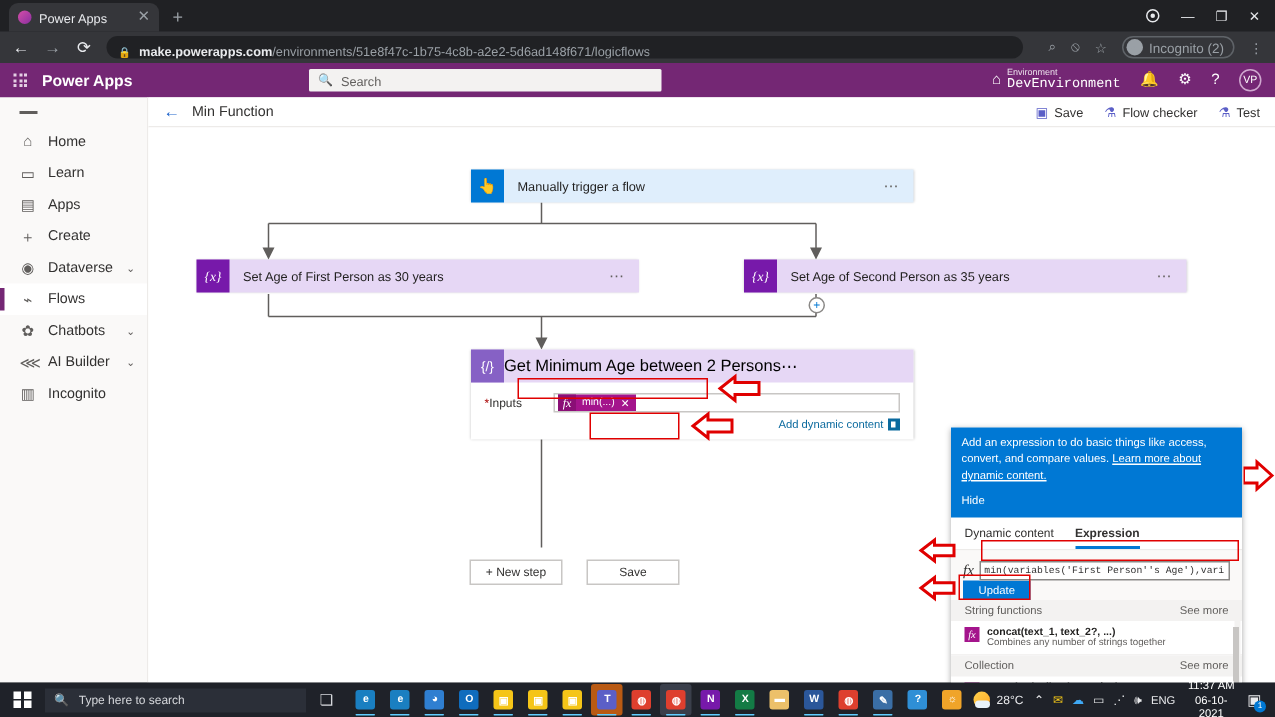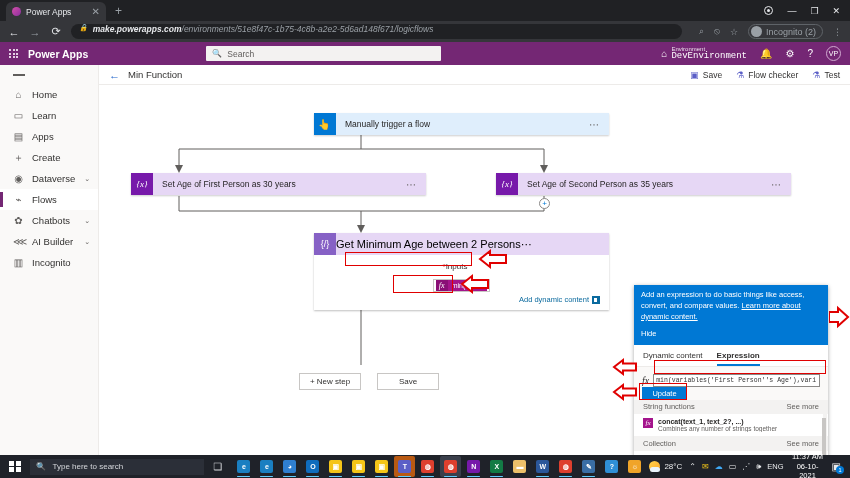--- a/index.html
+++ b/index.html
@@ -15,21 +15,21 @@
   .tab-close, .tab-new { color:#9aa0a6; font-size:10px; line-height:1; cursor:pointer; }
   .tab-new { margin-left:9px; margin-bottom:4px; font-size:12px; }
   .winbtns { position:absolute; right:4px; top:0; height:21px; display:flex; align-items:center; gap:14px; padding-right:6px;}
   .winbtn { color:#e8eaed; font-size:9px; }
   .wincircle { width:9px;height:9px;border-radius:50%;border:1.5px solid #e8eaed; position:relative;}
   .wincircle::after{content:"";position:absolute;width:3px;height:3px;background:#e8eaed;border-radius:50%;left:1.5px;top:1.5px;}
 
   .omnibox-row { height:21px; background:#35363a; display:flex; align-items:center; padding:0 8px; gap:9px; }
   .nav-ic { color:#9aa0a6; font-size:11px; width:12px; text-align:center;}
   .nav-ic.active{color:#e8eaed;}
-  .omnibox { flex:1; height:15px; background:#202124; border-radius:8px; display:flex; align-items:flex-start; padding:0 8px; gap:5px;font-style:italic; }
+  .omnibox { flex:1; height:15px; background:#202124; border-radius:8px; display:flex; align-items:flex-end; padding:0 8px; gap:5px; }
   .lock { font-size:7px; color:#9aa0a6; }
   .url { font-size:8.5px; color:#9aa0a6; white-space:nowrap; overflow:hidden; }
   .url b { color:#e8eaed; font-weight:700; }
   .omni-icons { display:flex; align-items:center; gap:10px; margin-left:8px;}
   .omni-icons span { color:#9aa0a6; font-size:9px;}
   .incognito { display:flex; align-items:center; gap:4px; border:1px solid #5f6368; border-radius:9px; padding:1px 6px 1px 2px; }
   .incog-av { width:11px;height:11px;border-radius:50%;background:#9aa0a6;color:#202124;font-size:7px;display:flex;align-items:center;justify-content:center;}
   .incog-txt { color:#e8eaed; font-size:8px; }
 
   
@@ -79,21 +79,21 @@
   .n-trigger { background:#dfeefc; }
   .n-trigger .icon { background:#0078d4; }
   .n-var { background:#e6d7f5; }
   .n-var .icon { background:#7719aa; font-family:"Liberation Serif", serif; font-style:italic; font-size:9px;}
   .n-compose { background:#e6d7f5; }
   .n-compose .icon { background:#8661c5; }
 
   .card { position:absolute; background:#fff; box-shadow:0 .6px 1.8px rgba(0,0,0,.25); }
   .card-hd { display:flex; align-items:center; height:22px; background:#e6d7f5;}
   .card-body { padding:7px 9px 6px 9px; }
-  .inputs-row { display:flex; align-items:center; gap:8px;flex-direction:column;}
+  .inputs-row { display:flex; align-items:center; gap:8px;}
   .req { color:#a80000; font-size:8px;}
   .inp-label { font-size:8px; color:#323130; width:38px;}
   .token-field { flex:1; height:13px; border:1px solid #c8c6c4; background:#fff; display:flex; align-items:center; padding:0 2px;}
   .token { display:flex; align-items:center; height:11px; background:#a4148c; color:#fff; font-size:7px; }
   .token .fx { background:#8a0f76; width:12px; height:11px; display:flex; align-items:center; justify-content:center; font-family:"Liberation Serif",serif; font-style:italic; font-size:8px;}
   .token .tt { padding:0 4px; }
   .token .tx { padding-right:4px; font-size:7px; cursor:pointer;}
   .adc { text-align:right; margin-top:3px; font-size:7.5px; color:#0b6a9e; display:flex; justify-content:flex-end; align-items:center; gap:3px;}
   .adc .sq { width:8px;height:8px;background:#0b6a9e; display:inline-block; position:relative;}
   .adc .sq::after{content:"";position:absolute;left:1.5px;top:2px;width:3px;height:4px;background:#fff;}
@@ -357,21 +357,21 @@
                   </span>
                 </div>
               </div>
               <div class="adc">
                 <span>Add dynamic content</span>
                 <span class="sq"></span>
               </div>
             </div>
           </div>
 
-          <div class="btnrow" style="left:200px; top:288px;">
+          <div class="btnrow" style="left:214px; top:288px;">
             <div class="wbtn">+ New step</div>
             <div class="wbtn">Save</div>
           </div>
 
         </div>
       </div>
     </div>
 
     <div class="exp-panel">
       <div class="exp-banner">

